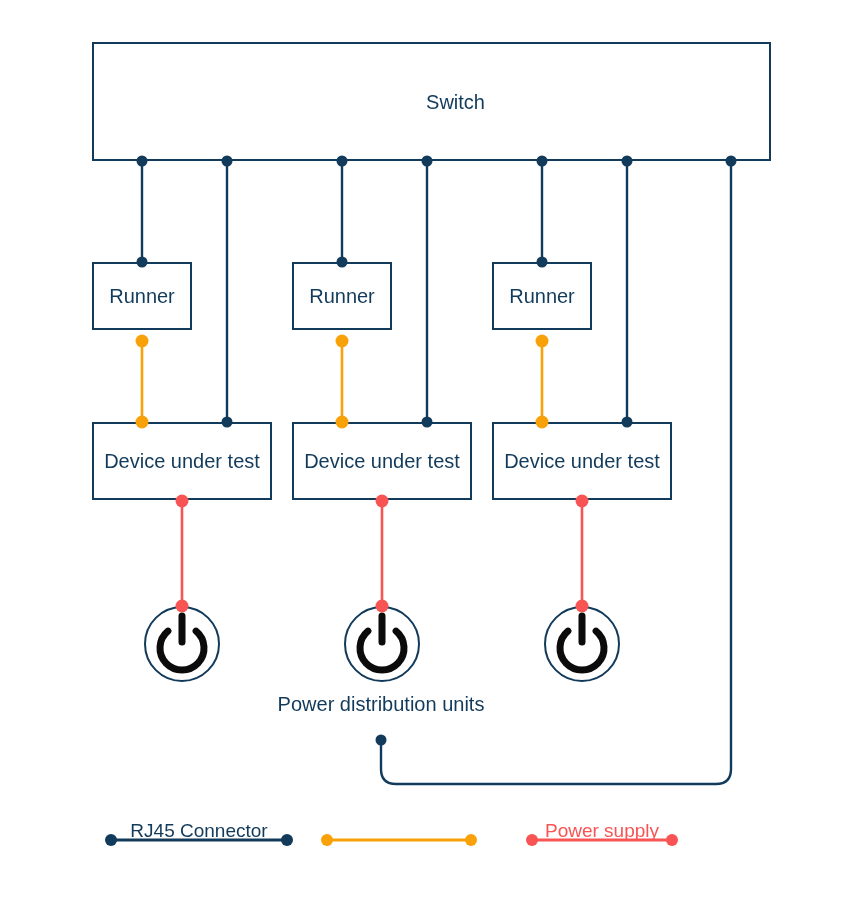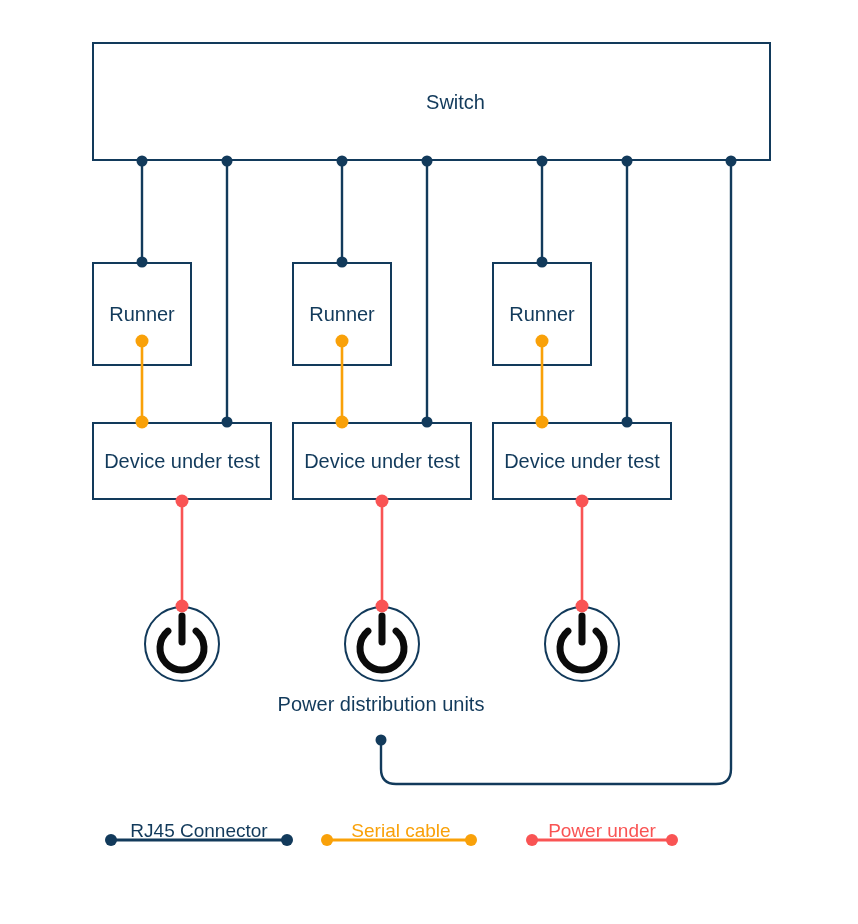--- a/index.html
+++ b/index.html
@@ -24,21 +24,21 @@
     border:2px solid var(--navy);
     box-sizing:border-box;
     display:flex;align-items:center;justify-content:center;
     text-align:center;
     background:transparent;
     font-size:20px;
     line-height:28px;
   }
   .switch-box{left:92px;top:42px;width:679px;height:119px;}
   .switch-box .lbl{text-indent:48px;}
-  .runner-box{width:100px;height:104px;top:262px;}
+  .runner-box{width:100px;height:68px;top:262px;}
   .r1{left:92px;} .r2{left:292px;} .r3{left:492px;}
   .dut-box{width:180px;height:78px;top:422px;font-size:20px;line-height:28px;padding:16px 10px;}
   .d1{left:92px;} .d2{left:292px;} .d3{left:492px;}
   .caption{
     position:absolute;left:227px;top:693px;width:308px;
     text-align:center;font-size:20px;color:var(--navy);
   }
   .legend-label{
     position:absolute;top:820px;width:200px;
     text-align:center;font-size:19px;
@@ -82,22 +82,21 @@
   <div class="node dut-box d2">
     <span>Device under test</span>
   </div>
   <div class="node dut-box d3">
     <span>Device under test</span>
   </div>
 
   <div class="caption">Power distribution units</div>
 
   <div class="legend-label lg1">RJ45 Connector</div>
-  <div class="legend-label lg2">Serial cable</div>
-  <div class="legend-label lg3">Power under</div>
+  <div class="legend-label lg3">Power supply</div>
 
   <svg class="overlay" width="858" height="924" viewBox="0 0 858 924">
 
     <g>
       <path class="ln-navy" d="M142,161 V262"></path>
       <path class="ln-navy" d="M227,161 V422"></path>
       <path class="ln-navy" d="M342,161 V262"></path>
       <path class="ln-navy" d="M427,161 V422"></path>
       <path class="ln-navy" d="M542,161 V262"></path>
       <path class="ln-navy" d="M627,161 V422"></path>

